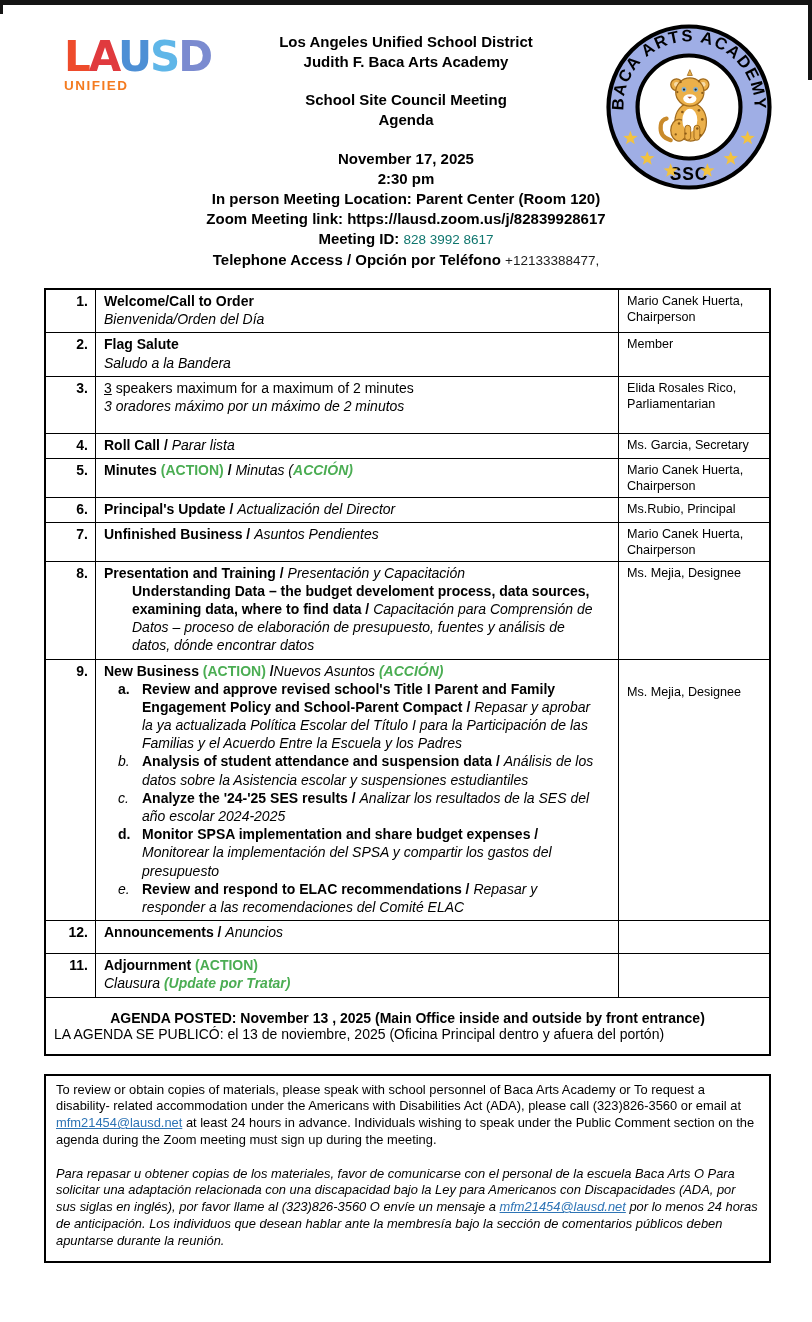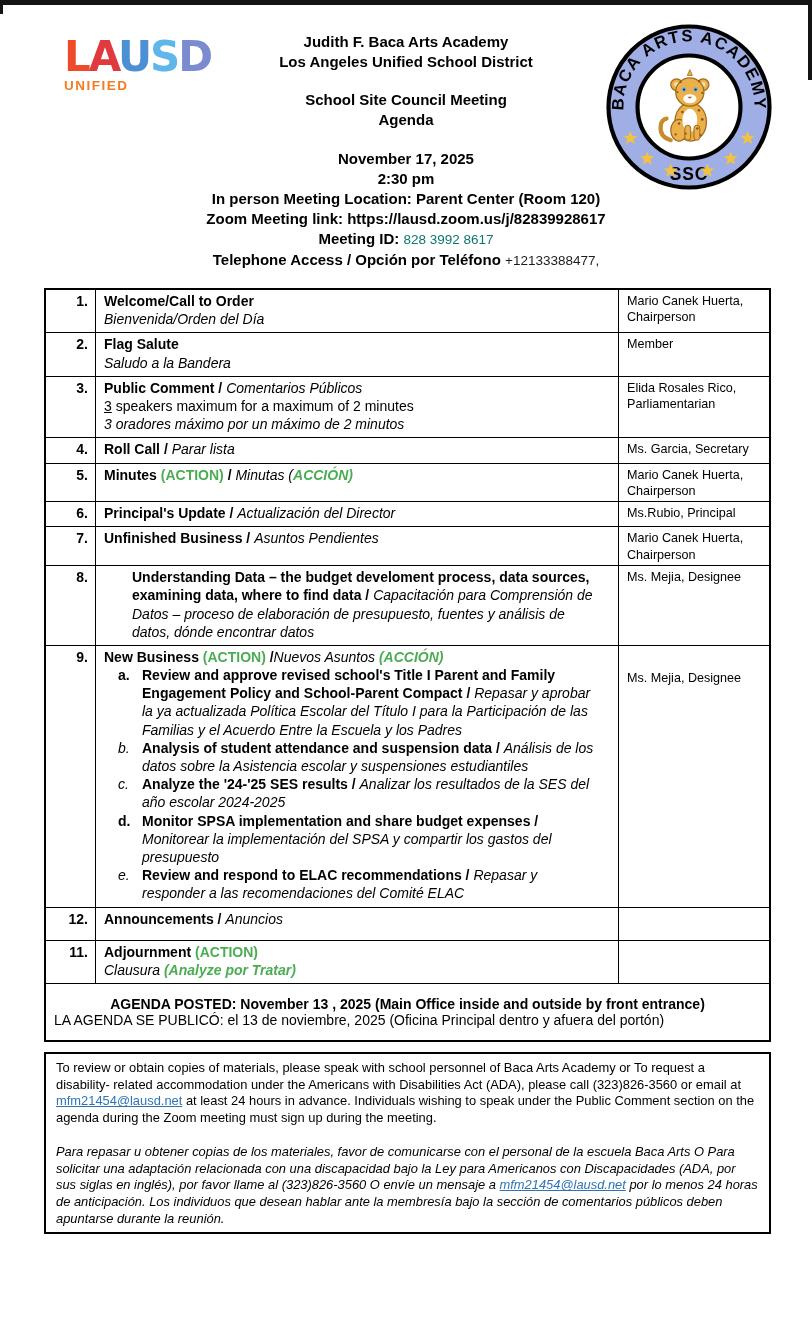--- a/index.html
+++ b/index.html
@@ -56,21 +56,21 @@
   .s-ru{text-decoration:underline}
   .s-link{color:var(--link);text-decoration:underline}
   .s-ilink{color:var(--link);text-decoration:underline;font-style:italic}
 
   
   .posted{border-top:1.7px solid #000;padding:12px 8px 12px}
   .posted .p1{font-weight:700;text-align:center;font-size:14px}
   .posted .p2{font-size:14px}
 
   
-  .ada{border:2px solid #000;margin-top:10px;padding:6px 10px 4px;font-size:12.9px;line-height:1.3}
+  .ada{border:2px solid #000;margin-top:18px;padding:6px 10px 12px;font-size:12.9px;line-height:1.3}
   .ada p{margin:0}
   .ada p + p{margin-top:17px}
   .ada .es{font-style:italic}
 
   
   .seal-arc-text{font-family:"Liberation Sans",sans-serif;font-weight:bold;font-size:20px;letter-spacing:2px}
   .seal-ssc{font-family:"Liberation Sans",sans-serif;font-weight:bold;font-size:21px;letter-spacing:1px}
 </style>
 </head>
 <body>
@@ -80,22 +80,22 @@
   <div class="scan-right"></div>
   <div class="scan-left"></div>
 
   <header class="doc-header">
     <div class="logo">
       <div class="logo-letters"><span style="color: rgb(238, 75, 43);">L</span><span style="color: rgb(224, 58, 62);">A</span><span style="color: rgb(77, 143, 213);">U</span><span style="color: rgb(95, 182, 232);">S</span><span style="color: rgb(123, 139, 208);">D</span></div>
       <div class="logo-unified" style="color: rgb(244, 123, 32);">UNIFIED</div>
     </div>
 
     <div class="header-center">
+      <div>Los Angeles Unified School District</div>
       <div>Judith F. Baca Arts Academy</div>
-      <div>Los Angeles Unified School District</div>
       <div class="hgap1"></div>
       <div>School Site Council Meeting</div>
       <div>Agenda</div>
       <div class="hgap2"></div>
       <div>November 17, 2025</div>
       <div>2:30 pm</div>
       <div>In person Meeting Location: Parent Center (Room 120)</div>
       <div>Zoom Meeting link: https://lausd.zoom.us/j/82839928617</div>
       <div><span>Meeting ID:</span> <span class="idnum">828 3992 8617</span></div>
       <div><span>Telephone Access / Opción por Teléfono</span> <span class="phnum">+12133388477,</span></div>
@@ -174,21 +174,20 @@
             <div class="cell-num">2.</div>
             <div class="cell-content">
               <div class="line"><span class="s-b">Flag Salute</span></div>
               <div class="line"><span class="s-i">Saludo a la Bandera</span></div>
             </div>
             <div class="cell-pres">Member</div>
           </div>
           <div class="t-row row-3">
             <div class="cell-num">3.</div>
             <div class="cell-content">
-              <div class="line"><span class="s-b">Public Comment / </span><span class="s-i">Comentarios Públicos</span></div>
               <div class="line"><span class="s-ru">3</span><span class="s-r"> speakers maximum for a maximum of 2 minutes</span></div>
               <div class="line"><span class="s-i">3 oradores máximo por un máximo de 2 minutos</span></div>
             </div>
             <div class="cell-pres">Elida Rosales Rico, Parliamentarian</div>
           </div>
           <div class="t-row row-4">
             <div class="cell-num">4.</div>
             <div class="cell-content">
               <div class="line"><span class="s-b">Roll Call / </span><span class="s-i">Parar lista</span></div>
             </div>
@@ -211,20 +210,21 @@
           <div class="t-row row-7">
             <div class="cell-num">7.</div>
             <div class="cell-content">
               <div class="line"><span class="s-b">Unfinished Business / </span><span class="s-i">Asuntos Pendientes</span></div>
             </div>
             <div class="cell-pres">Mario Canek Huerta, Chairperson</div>
           </div>
           <div class="t-row row-8">
             <div class="cell-num">8.</div>
             <div class="cell-content">
+              <div class="line"><span class="s-b">Presentation and Training / </span><span class="s-i">Presentación y Capacitación</span></div>
               <div class="line indent"><span class="s-b">Understanding Data – the budget develoment process, data sources, examining data, where to find data / </span><span class="s-i">Capacitación para Comprensión de Datos – proceso de elaboración de presupuesto, fuentes y análisis de datos, dónde encontrar datos</span></div>
             </div>
             <div class="cell-pres">Ms. Mejia, Designee</div>
           </div>
           <div class="t-row row-9">
             <div class="cell-num">9.</div>
             <div class="cell-content">
               <div class="line"><span class="s-b">New Business </span><span class="s-gb">(ACTION)</span><span class="s-b"> /</span><span class="s-i">Nuevos Asuntos </span><span class="s-gbi">(ACCIÓN)</span></div>
               <div class="item">
                 <span class="letter s-b">a.</span>
@@ -253,21 +253,21 @@
             <div class="cell-num">12.</div>
             <div class="cell-content">
               <div class="line"><span class="s-b">Announcements  / </span><span class="s-i">Anuncios</span></div>
             </div>
             <div class="cell-pres"></div>
           </div>
           <div class="t-row row-11">
             <div class="cell-num">11.</div>
             <div class="cell-content">
               <div class="line"><span class="s-b">Adjournment </span><span class="s-gb">(ACTION)</span></div>
-              <div class="line"><span class="s-i">Clausura </span><span class="s-gbi">(Analyze por Tratar)</span></div>
+              <div class="line"><span class="s-i">Clausura </span><span class="s-gbi">(Update por Tratar)</span></div>
             </div>
             <div class="cell-pres"></div>
           </div>
         </div>
       <div class="posted">
         <div class="p1">AGENDA POSTED:  November 13 , 2025 (Main Office inside and outside by front entrance)</div>
         <div class="p2">LA AGENDA SE PUBLICÓ: el 13 de noviembre, 2025 (Oficina Principal dentro y afuera del portón)</div>
       </div>
     </div>
 

